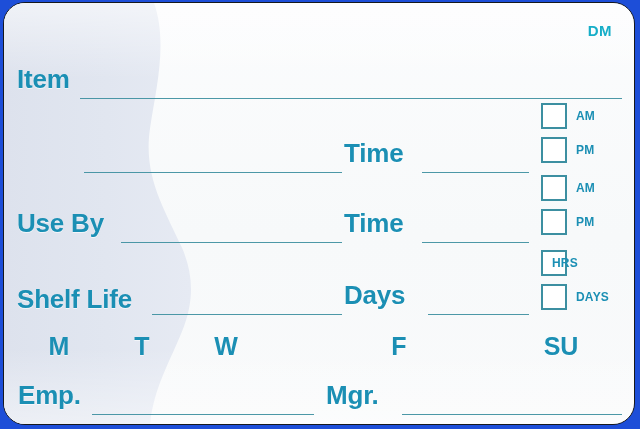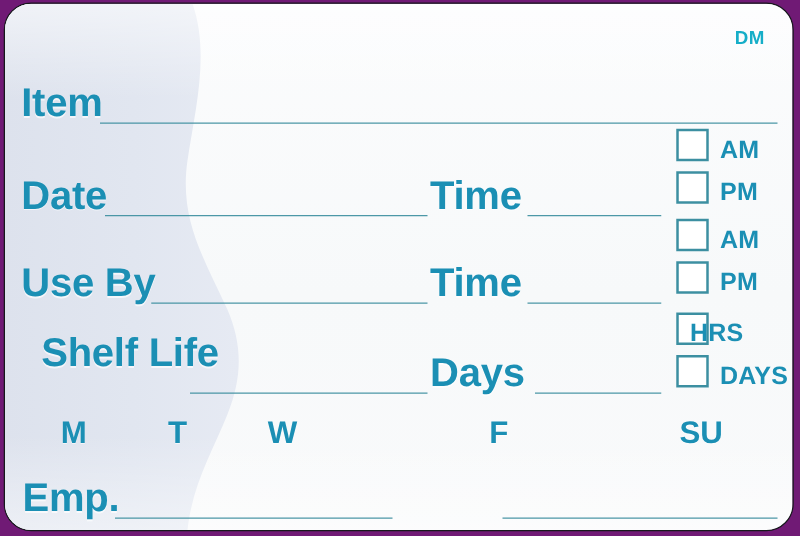--- a/index.html
+++ b/index.html
@@ -9,21 +9,21 @@
   }
   body {
     font-family: "Liberation Sans", sans-serif;
   }
 
   #label-root {
     position: relative;
     width: 640px;
     height: 429px;
     overflow: hidden;
-    background: #701a75;
+    background: #1d4ed8;
   }
 
   
   .label-card {
     position: absolute;
     left: 3px;
     top: 2px;
     width: 632px;
     height: 423px;
     box-sizing: border-box;
@@ -54,21 +54,21 @@
     pointer-events: none;
     background: linear-gradient(180deg, rgba(255,255,255,0.55) 0%, rgba(255,255,255,0.0) 18%, rgba(255,255,255,0.0) 82%, rgba(255,255,255,0.45) 100%);
   }
 
   
   .abs { position: absolute; }
 
   .field-label {
     color: #1b8fb4;
     font-weight: bold;
-    font-size: 32px;
+    font-size: 26px;
     line-height: 1;
     letter-spacing: -0.2px;
     white-space: nowrap;
     text-shadow: 0 1px 0 rgba(255,255,255,0.65);
   }
 
   .rule {
     height: 0;
     border-top: 1.7px solid #3d8fa0;
     opacity: 0.92;
@@ -86,21 +86,21 @@
     box-sizing: border-box;
     width: 26px;
     height: 26px;
     border: 2px solid #3c8fa1;
     background: #ffffff;
   }
 
   .check-label {
     color: #1b8fb4;
     font-weight: bold;
-    font-size: 20px;
+    font-size: 12px;
     line-height: 1;
     letter-spacing: 0.2px;
     white-space: nowrap;
   }
 
   .day {
     color: #1b8fb4;
     font-weight: bold;
     font-size: 25px;
     line-height: 1;
@@ -128,31 +128,30 @@
       </svg>
     </div>
 
     <div class="sheen"></div>
 
     <div class="abs corner-mark" style="right:22px; top:20px;">DM</div>
 
     <div class="abs field-label" style="left:13px; top:63px;">Item</div>
     <div class="abs rule" style="left:76px; top:95px; width:542px;"></div>
 
-    <div class="abs field-label" style="left:13px; top:137px;">Date</div>
     <div class="abs rule" style="left:80px; top:169px; width:258px;"></div>
     <div class="abs field-label" style="left:340px; top:137px;">Time</div>
     <div class="abs rule" style="left:418px; top:169px; width:107px;"></div>
 
     <div class="abs field-label" style="left:13px; top:207px;">Use By</div>
     <div class="abs rule" style="left:117px; top:239px; width:221px;"></div>
     <div class="abs field-label" style="left:340px; top:207px;">Time</div>
     <div class="abs rule" style="left:418px; top:239px; width:107px;"></div>
 
-    <div class="abs field-label" style="left:13px; top:263px;margin-left:16px;">Shelf Life</div>
+    <div class="abs field-label" style="left:13px; top:283px;">Shelf Life</div>
     <div class="abs rule" style="left:148px; top:311px; width:190px;"></div>
     <div class="abs field-label" style="left:340px; top:279px;">Days</div>
     <div class="abs rule" style="left:424px; top:311px; width:101px;"></div>
 
     <div class="abs checkbox" style="left:537px; top:100px;"></div>
     <div class="abs check-label" style="left:572px; top:107px;">AM</div>
 
     <div class="abs checkbox" style="left:537px; top:134px;"></div>
     <div class="abs check-label" style="left:572px; top:141px;">PM</div>
 
@@ -170,16 +169,17 @@
 
     <div class="abs day" style="left:31px;  top:331px; width:48px;">M</div>
     <div class="abs day" style="left:114px; top:331px; width:48px;">T</div>
     <div class="abs day" style="left:198px; top:331px; width:48px;">W</div>
     <div class="abs day" style="left:371px; top:331px; width:48px;">F</div>
     <div class="abs field-label" style="left:14px; top:379px;">Emp.</div>
 
     <div class="abs day" style="left:528px; top:331px; width:58px;">SU</div>
     <div class="abs rule" style="left:88px; top:411px; width:222px;"></div>
 
+    <div class="abs field-label" style="left:322px; top:379px;">Mgr.</div>
     <div class="abs rule" style="left:398px; top:411px; width:220px;"></div>
 
   </div>
 </div>
 
 </body></html>

